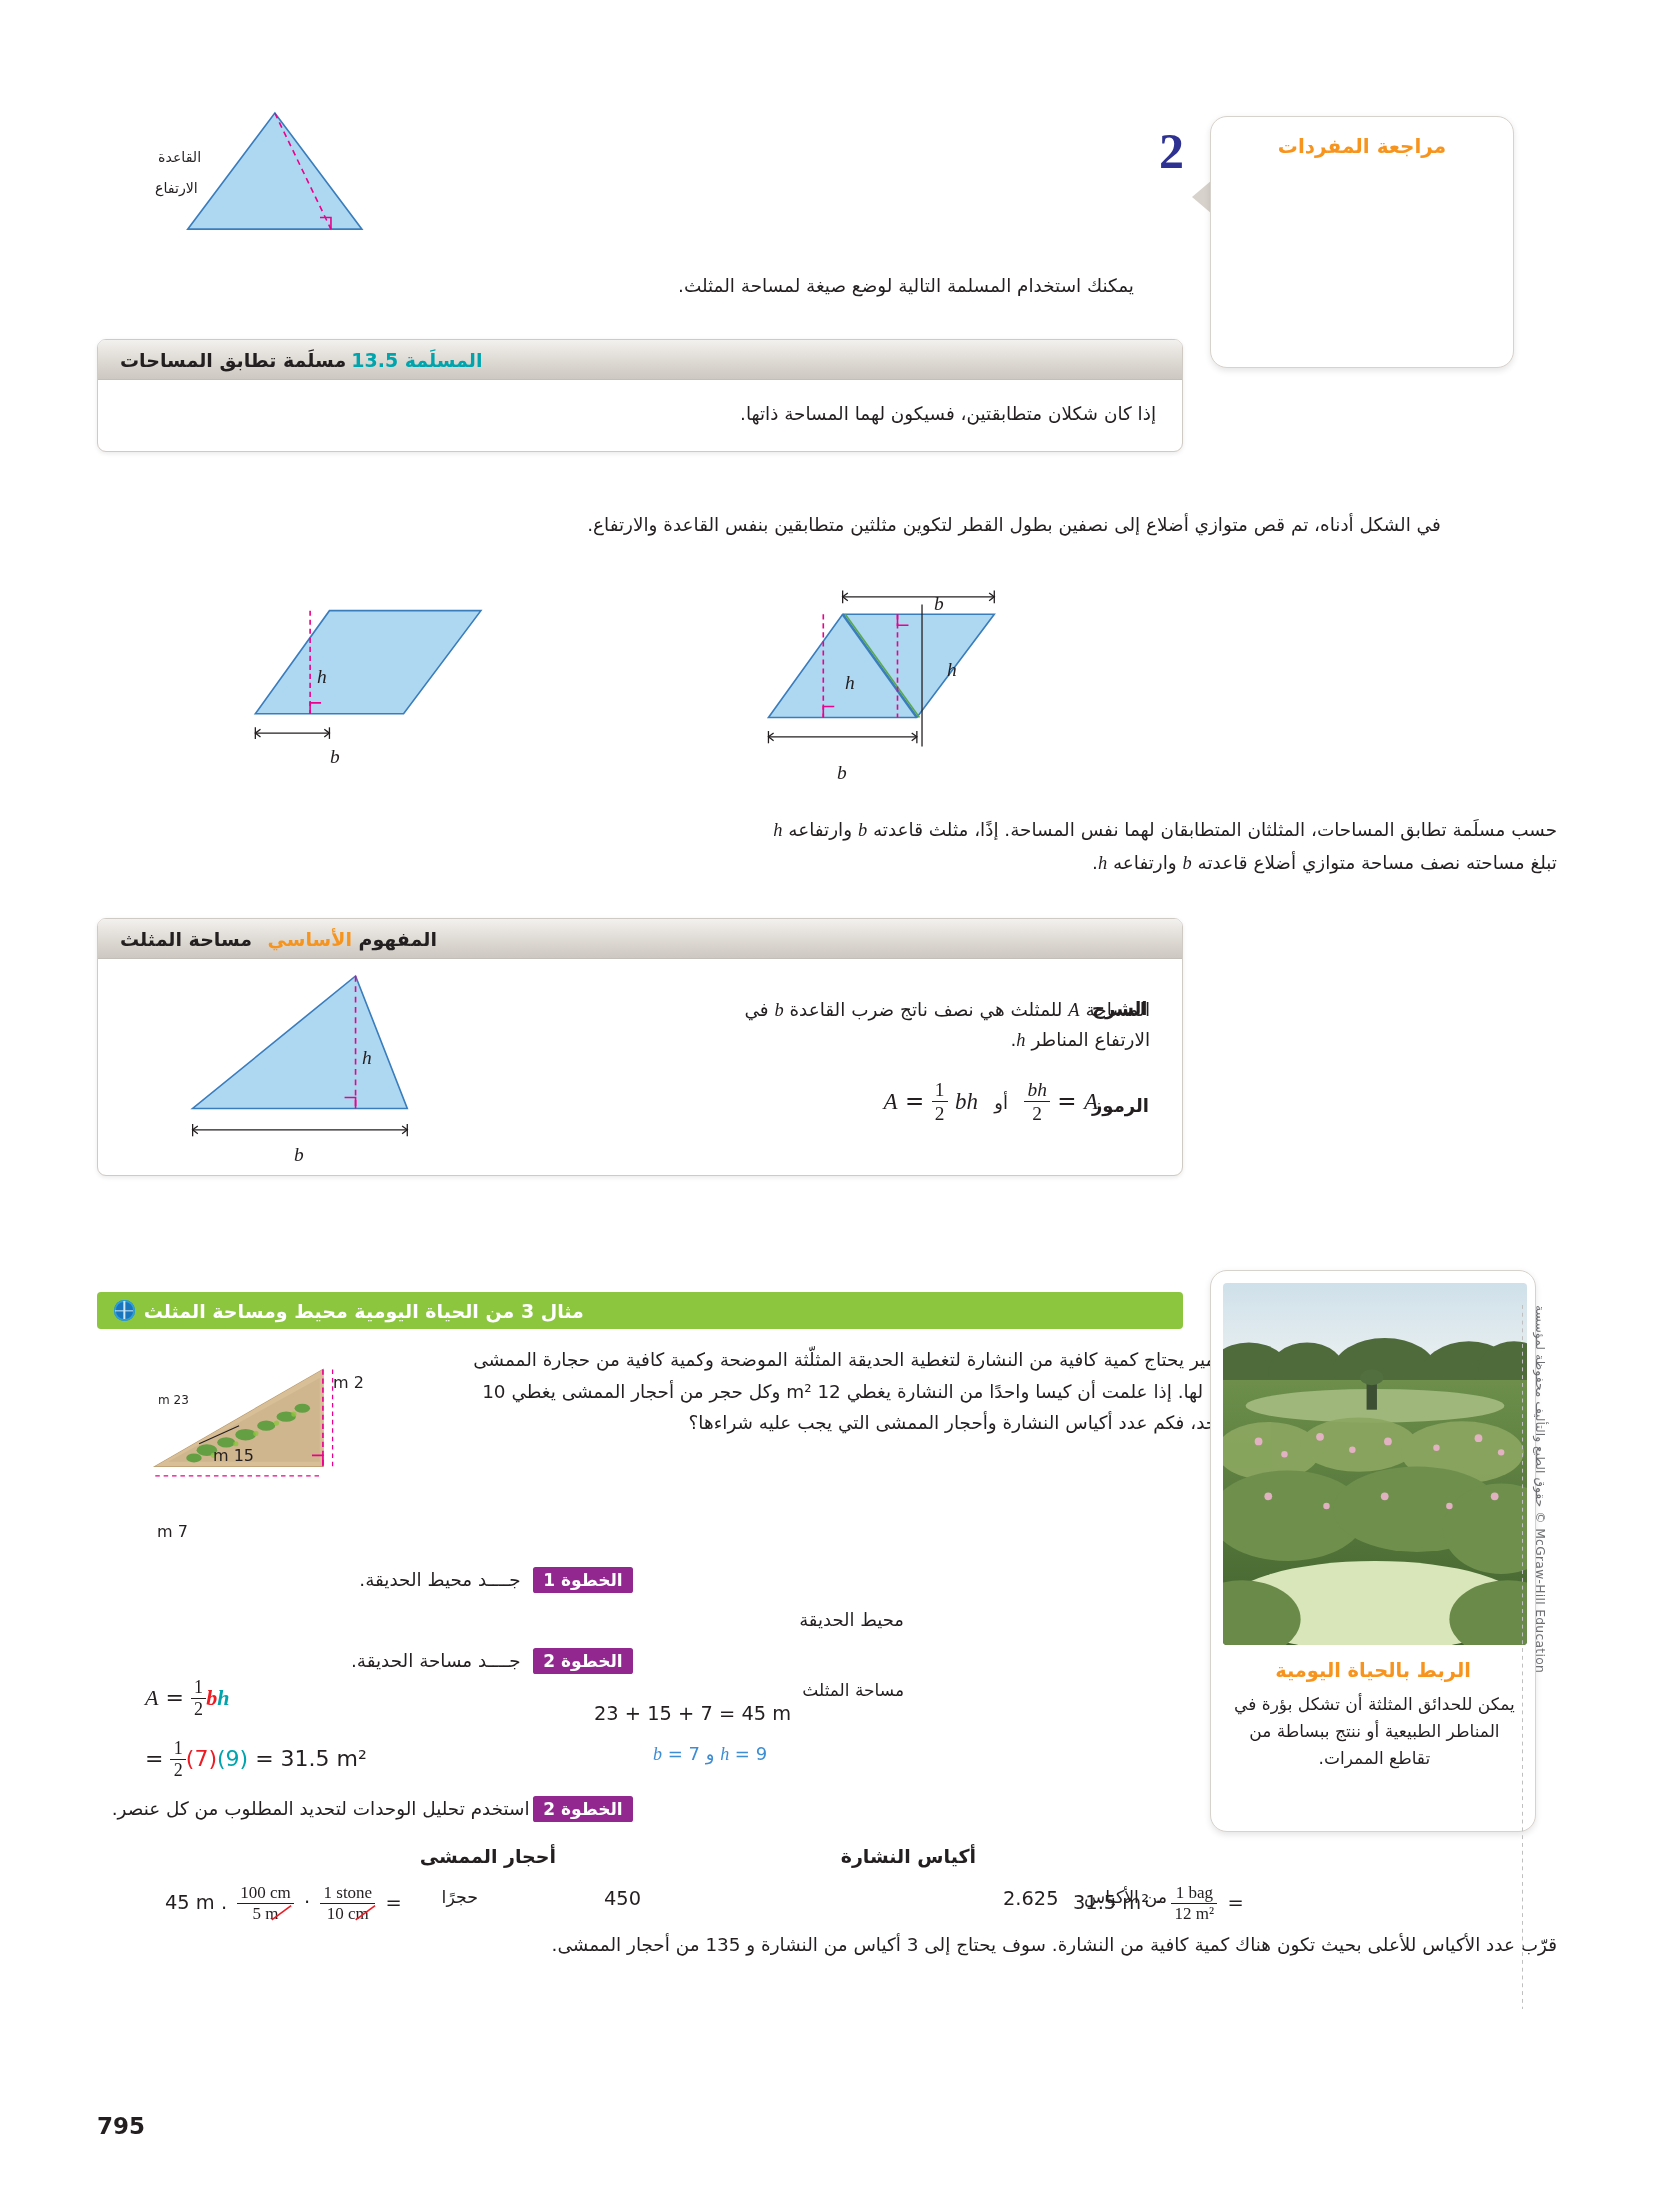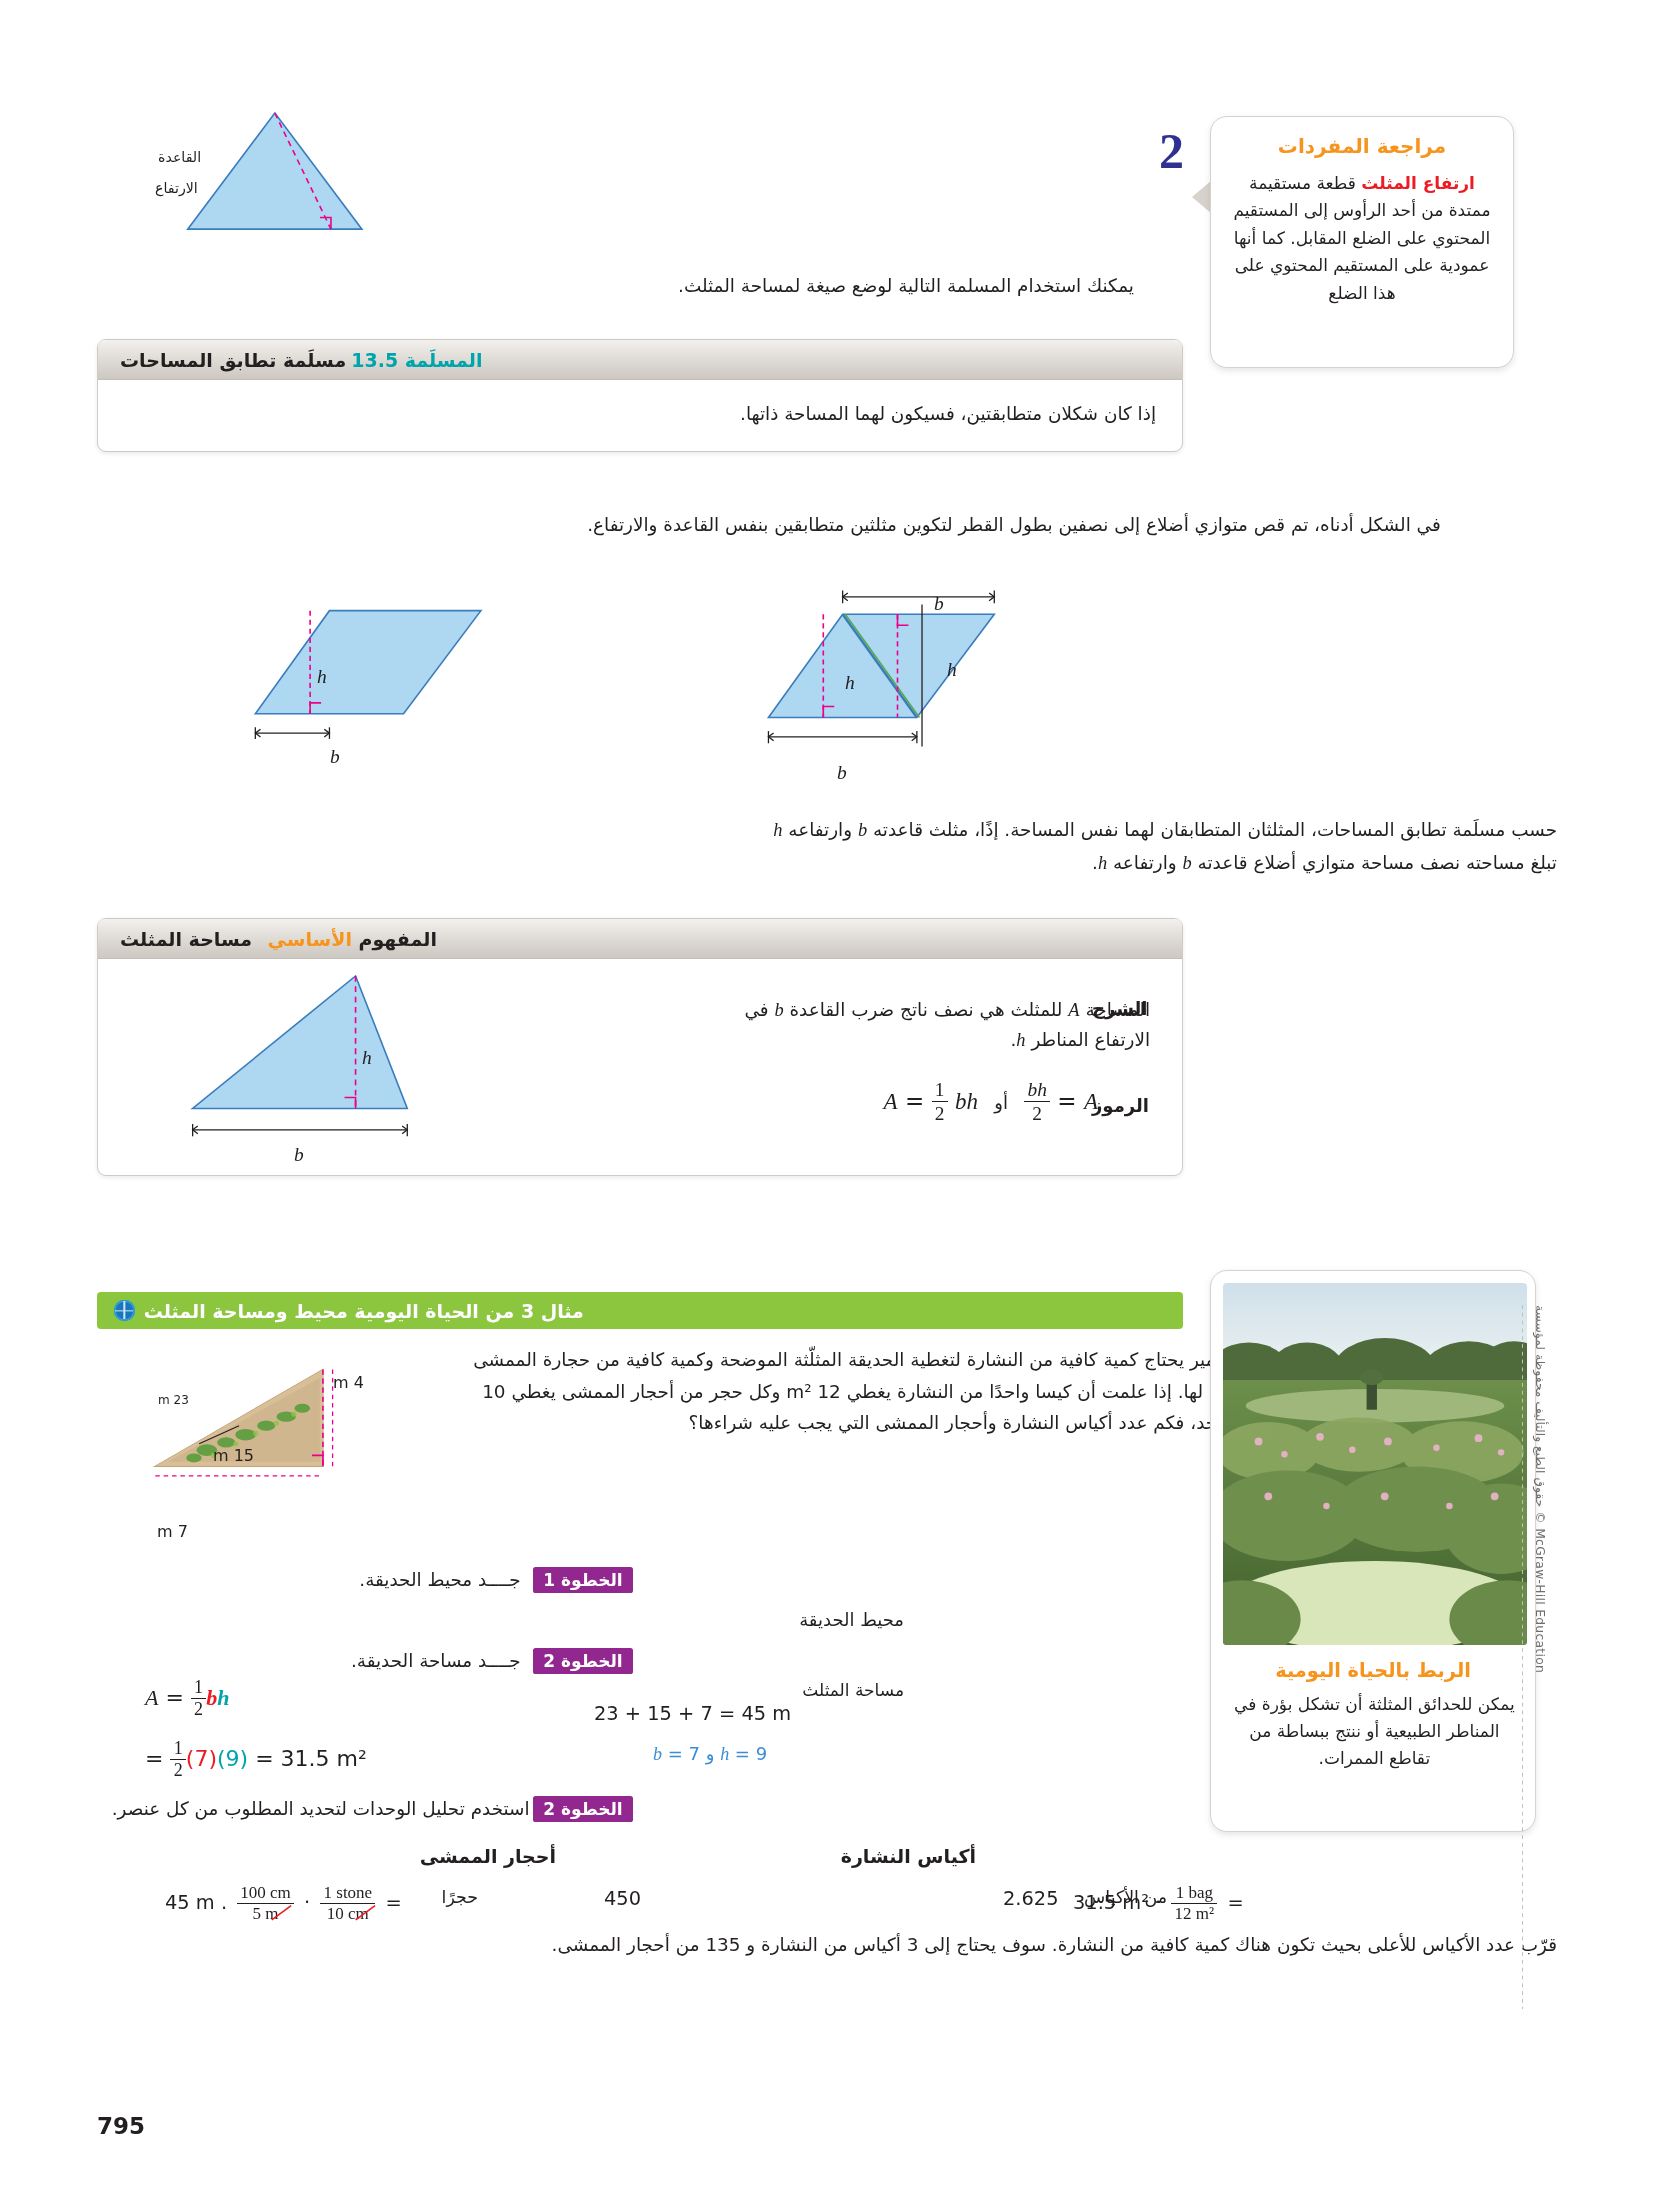--- a/index.html
+++ b/index.html
@@ -170,21 +170,20 @@
   <div class="abs ar" style="left:155px; top:180px; font-size:14.2px;"><span>الارتفاع</span></div>
   <div class="abs ar" style="left:158px; top:149px; font-size:14.2px;"><span>القاعدة</span></div>
 
   <div class="bignum">2</div>
 
   <div class="sec2-note ar">يمكنك استخدام المسلمة التالية لوضع صيغة لمساحة المثلث.</div>
 
   <div class="vocab-tail"></div>
   <div class="vocab">
     <h3>مراجعة المفردات</h3>
-    <p><span class="term">ارتفاع المثلث</span><span> قطعة مستقيمة ممتدة من أحد الرأوس إلى المستقيم المحتوي على الضلع المقابل. كما أنها عمودية على المستقيم المحتوي على هذا الضلع</span></p>
   </div>
 
   <div class="boxwrap post-13-5">
     <div class="bar">
       <span class="accent">المسلَمة</span>
       <span class="accent" style="margin-left:5.2px">13.5</span>
       <span>مسلَمة تطابق المساحات</span>
     </div>
     <div class="body ar">إذا كان شكلان متطابقتين، فسيكون لهما المساحة ذاتها.</div>
   </div>
@@ -301,21 +300,21 @@
     </g>
     <line x1="300" y1="35" x2="300" y2="185" stroke="#ec008c" stroke-width="2.5" stroke-dasharray="8,6"></line>
     <path d="M300,185 L300,168 L283,168" fill="none" stroke="#ec008c" stroke-width="2.5"></path>
     <line x1="40" y1="200" x2="300" y2="200" stroke="#ec008c" stroke-width="2" stroke-dasharray="7,6"></line>
     <line x1="315" y1="35" x2="315" y2="185" stroke="#ec008c" stroke-width="2" stroke-dasharray="7,6"></line>
     <path d="M108,150 L170,122" stroke="#231f20" stroke-width="1.6" fill="none"></path>
   </svg>
   <div class="abs" style="left:158px; top:1393px; font-size:12px;">23 m</div>
   <div class="abs" style="left:213px; top:1446px; font-size:16px;">15 m</div>
   <div class="abs" style="left:157px; top:1522px; font-size:16px;">7 m</div>
-  <div class="abs" style="left:333px; top:1373px; font-size:16px;">4 m</div>
+  <div class="abs" style="left:333px; top:1373px; font-size:16px;">2 m</div>
 
   <div class="abs ar" style="right:1021px; top:1567px;">
     <span class="step-tag">الخطوة 1</span>
     <span style="font-size:18.4px; margin-right:9px;">جــــد محيط الحديقة.</span>
   </div>
   <div class="abs ar" style="right:750px; top:1609px; font-size:18px;">محيط الحديقة</div>
   <div class="abs ltr" style="left:594px; top:1702px; font-size:19.4px;">23 + 15 + 7 = 45 m</div>
 
   <div class="abs ar" style="right:1021px; top:1648px;">
     <span class="step-tag">الخطوة 2</span>

